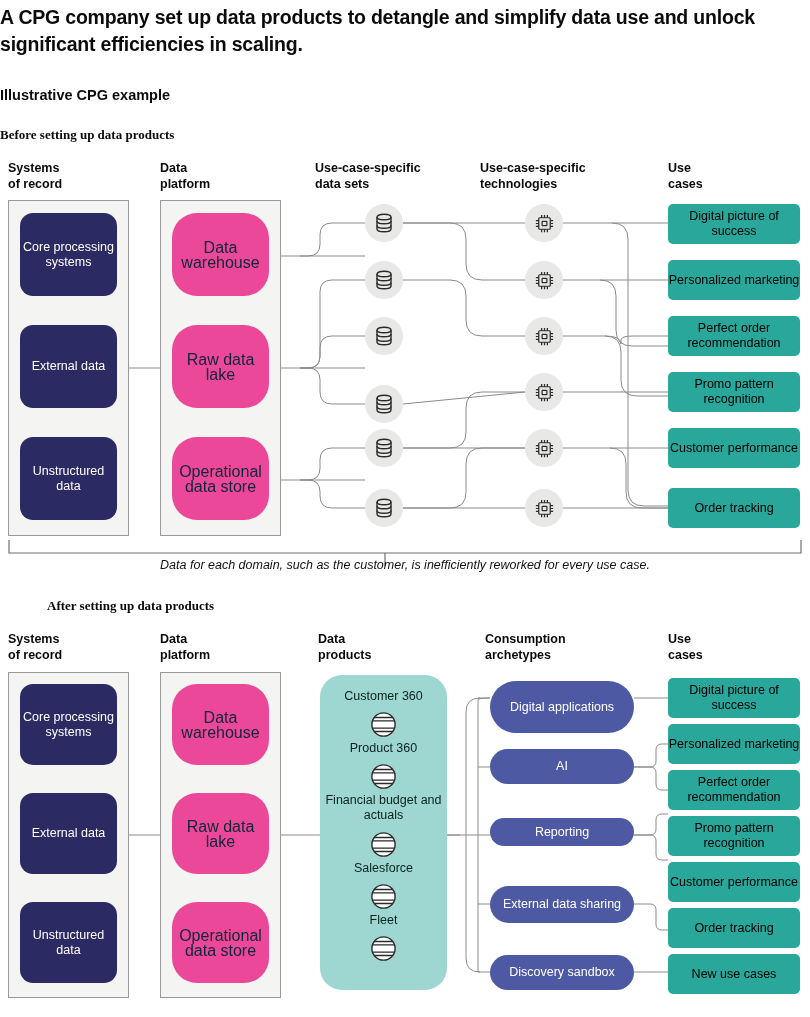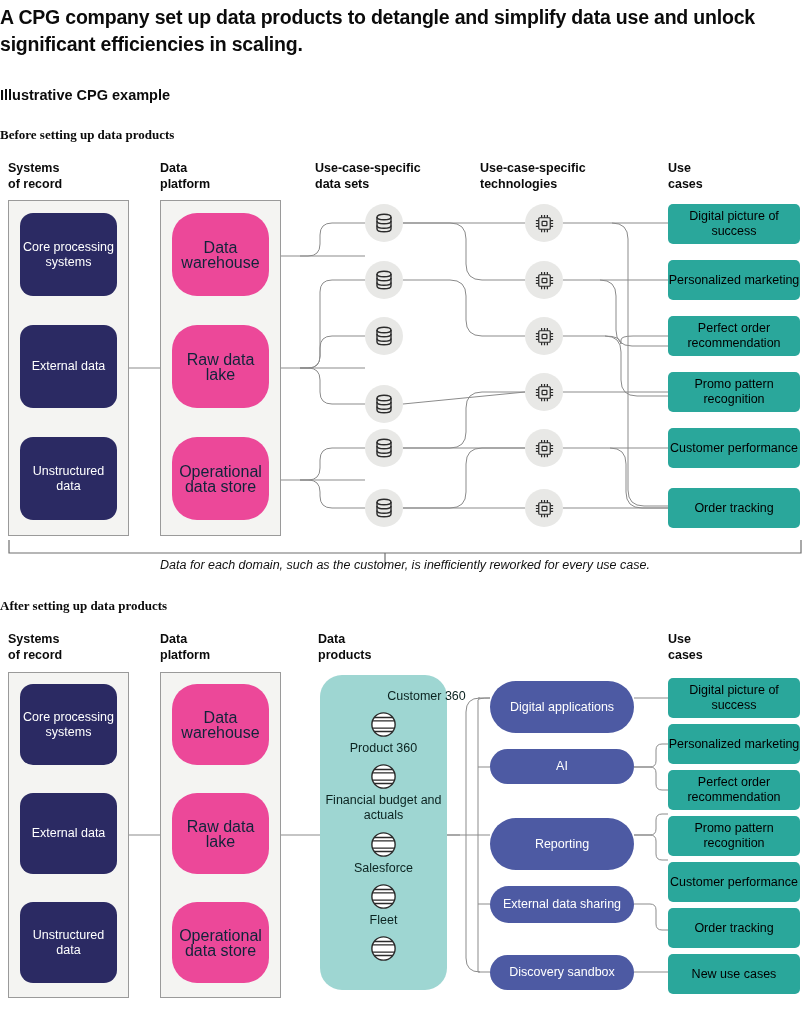--- a/index.html
+++ b/index.html
@@ -21,21 +21,21 @@
   }
   .subtitle{
     position:absolute; left:0; top:87px;
     font-size:14.5px; font-weight:bold; color:#0b0b0b;
   }
   .section-label{
     position:absolute; left:0;
     font-size:13px; font-weight:bold; color:#0b0b0b;font-family:Liberation Serif, serif;
   }
   #label-before{top:127px;}
-  #label-after{top:598px;}
+  #label-after{top:598px;margin-left:47px;}
 
   
   .col-head{
     position:absolute;
     font-size:12.5px; font-weight:bold; text-align:left;
     line-height:16px; color:#0b0b0b;
   }
 
   
   .wires{position:absolute;left:0;top:0;width:810px;height:1017px;pointer-events:none;}
@@ -301,20 +301,24 @@
     <div>of record</div>
   </div>
   <div class="col-head" style="left:160px;top:631px;width:120px;">
     <div>Data</div>
     <div>platform</div>
   </div>
   <div class="col-head" style="left:318px;top:631px;width:130px;">
     <div>Data</div>
     <div>products</div>
   </div>
+  <div class="col-head" style="left:485px;top:631px;width:155px;">
+    <div>Consumption</div>
+    <div>archetypes</div>
+  </div>
   <div class="col-head" style="left:668px;top:631px;width:132px;">
     <div>Use</div>
     <div>cases</div>
   </div>
 
   <svg class="wires" viewBox="0 0 810 1017">
     <g fill="none" stroke="#8b8b8b" stroke-width="1">
 
       <path d="M129,835 L160,835"></path>
 
@@ -350,21 +354,21 @@
   <div class="node navy" style="left:20px;top:684px;width:97px;height:81px;">Core processing systems</div>
   <div class="node navy" style="left:20px;top:793px;width:97px;height:81px;">External data</div>
   <div class="node navy" style="left:20px;top:902px;width:97px;height:81px;">Unstructured data</div>
 
   <div class="frame" style="left:160px;top:672px;width:121px;height:326px;"></div>
   <div class="node blue" style="left:172px;top:684px;width:97px;height:81px;">Data warehouse</div>
   <div class="node blue" style="left:172px;top:793px;width:97px;height:81px;">Raw data lake</div>
   <div class="node blue" style="left:172px;top:902px;width:97px;height:81px;">Operational data store</div>
 
   <div class="dp-frame" style="left:320px;top:675px;width:127px;height:315px;">
-    <div class="dp-item" style="top:14px;padding-left:43px;">Customer 360</div>
+    <div class="dp-item" style="top:14px;">Customer 360</div>
     <div class="dp-item" style="top:66px;">Product 360</div>
     <div class="dp-item" style="top:118px;">Financial budget and actuals</div>
     <div class="dp-item" style="top:186px;">Salesforce</div>
     <div class="dp-item" style="top:238px;">Fleet</div>
   </div>
 
   <div class="sphere" style="left:368px;top:709px;">
     <svg width="31" height="31" viewBox="0 0 24 24" fill="#ffffff" stroke="#2b2b2b" stroke-width="1.1">
       <circle cx="12" cy="12" r="9"></circle>
       <path fill="none" d="M3.4 9.2h17.2M3.4 14.8h17.2M4.6 6.6h14.8M4.6 17.4h14.8"></path>
@@ -390,21 +394,21 @@
   </div>
   <div class="sphere" style="left:368px;top:933px;">
     <svg width="31" height="31" viewBox="0 0 24 24" fill="#ffffff" stroke="#2b2b2b" stroke-width="1.1">
       <circle cx="12" cy="12" r="9"></circle>
       <path fill="none" d="M3.4 9.2h17.2M3.4 14.8h17.2M4.6 6.6h14.8M4.6 17.4h14.8"></path>
     </svg>
   </div>
 
   <div class="node purple" style="left:490px;top:681px;width:144px;height:52px;">Digital applications</div>
   <div class="node purple" style="left:490px;top:749px;width:144px;height:35px;">AI</div>
-  <div class="node purple" style="left:490px;top:818px;width:144px;height:52px;">Reporting</div>
+  <div class="node purple" style="left:490px;top:818px;width:144px;height:28px;">Reporting</div>
   <div class="node purple" style="left:490px;top:955px;width:144px;height:35px;">Discovery sandbox</div>
   <div class="node purple" style="left:490px;top:886px;width:144px;height:37px;">External data sharing</div>
 
   <div class="node teal" style="left:668px;top:678px;width:132px;height:40px;">Digital picture of success</div>
   <div class="node teal" style="left:668px;top:724px;width:132px;height:40px;">Personalized marketing</div>
   <div class="node teal" style="left:668px;top:770px;width:132px;height:40px;">Perfect order recommendation</div>
   <div class="node teal" style="left:668px;top:816px;width:132px;height:40px;">Promo pattern recognition</div>
   <div class="node teal" style="left:668px;top:862px;width:132px;height:40px;">Customer performance</div>
   <div class="node teal" style="left:668px;top:908px;width:132px;height:40px;">Order tracking</div>
   <div class="node teal" style="left:668px;top:954px;width:132px;height:40px;">New use cases</div>

